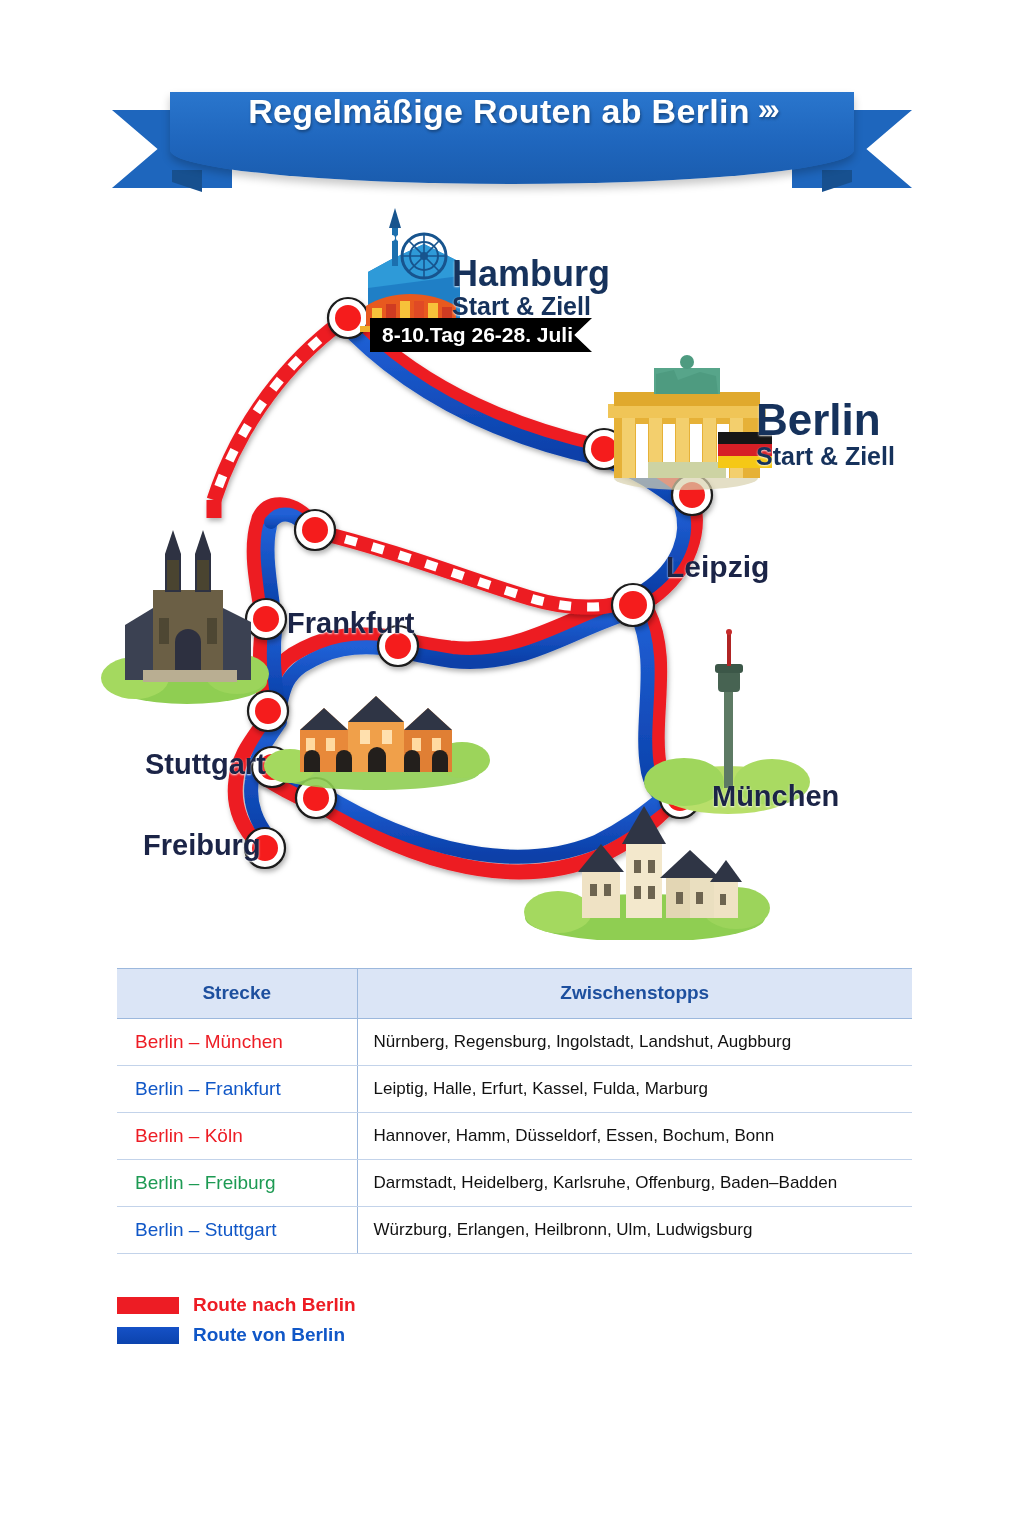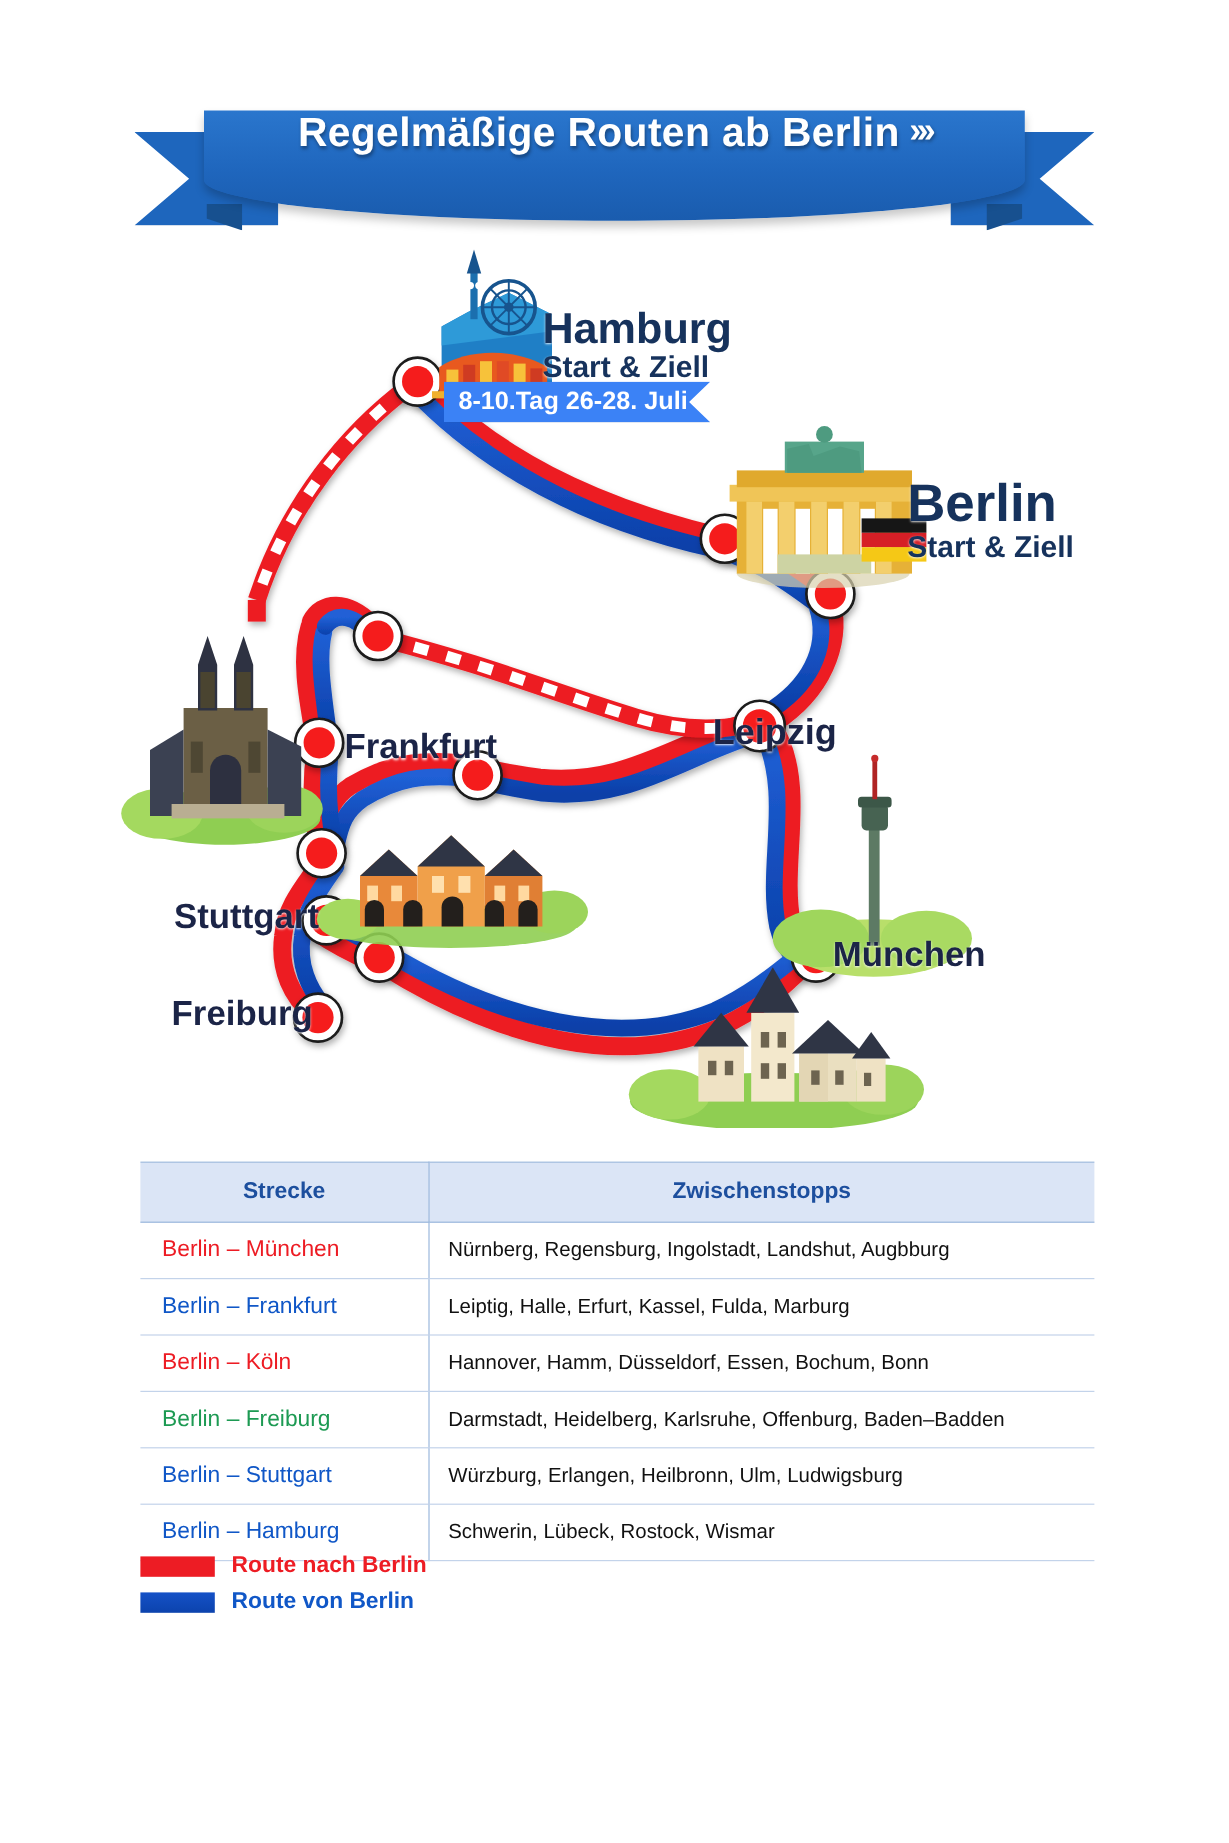--- a/index.html
+++ b/index.html
@@ -81,21 +81,21 @@
     text-shadow: 0 1px 2px rgba(255,255,255,0.85);
   }
   .big-label .sub {
     font-size: 25px; font-weight: bold; color: #16325c; line-height: 1.15;
     text-shadow: 0 1px 2px rgba(255,255,255,0.85);
   }
 
   
   .flag-tag {
     position: absolute;
-    background: #3b82f6;
+    background: #000000;
     color: #fff;
     font-weight: bold;
     display: flex; align-items: center;
     box-shadow: 0 3px 5px rgba(0,0,0,0.22);
   }
   .flag-tag.right-notch { clip-path: polygon(0 0, 100% 0, 92% 50%, 100% 100%, 0 100%); }
 
   
   .table {
     position: absolute;
@@ -375,25 +375,25 @@
   <div class="flag-tag right-notch" style="left:370px; top:118px; width:222px; height:34px; padding-left:12px; font-size:21px;">
     <span>8-10.Tag 26-28. Juli</span>
   </div>
 
   <div class="big-label" style="left:756px; top:198px;">
     <div class="ttl" style="font-size:44px;">Berlin</div>
     <div class="sub">Start &amp; Ziell</div>
   </div>
 
 
-  <div class="city-label" style="left:594px; top:350px; font-size:30px;margin-top:44px;">Leipzig</div>
+  <div class="city-label" style="left:666px; top:350px; font-size:30px;">Leipzig</div>
   <div class="city-label" style="left:287px; top:407px; font-size:29px;">Frankfurt</div>
   <div class="city-label" style="left:145px; top:548px; font-size:29px;">Stuttgart</div>
   <div class="city-label" style="left:143px; top:629px; font-size:29px;">Freiburg</div>
-  <div class="city-label" style="left:694px; top:580px; font-size:29px;">München</div>
+  <div class="city-label" style="left:712px; top:580px; font-size:29px;">München</div>
 
 </div>
 
 <table class="table">
   <thead>
     <tr>
       <th class="c1">Strecke</th>
       <th>Zwischenstopps</th>
     </tr>
   </thead>
@@ -410,24 +410,20 @@
       <td class="route" style="color:#ED1C24;">Berlin – Köln</td>
       <td>Hannover, Hamm, Düsseldorf, Essen, Bochum, Bonn</td>
     </tr>
     <tr>
       <td class="route" style="color:#1D9A53;">Berlin – Freiburg</td>
       <td>Darmstadt, Heidelberg, Karlsruhe, Offenburg, Baden–Badden</td>
     </tr>
     <tr>
       <td class="route" style="color:#1057C7;">Berlin – Stuttgart</td>
       <td>Würzburg, Erlangen, Heilbronn, Ulm, Ludwigsburg</td>
-    </tr>
-    <tr>
-      <td class="route" style="color:#1057C7;">Berlin – Hamburg</td>
-      <td>Schwerin, Lübeck, Rostock, Wismar</td>
     </tr>
   </tbody>
 </table>
 
 <div class="legend">
   <div class="legend-row">
     <span class="swatch sw-red"></span>
     <span class="legend-label" style="color:#ED1C24;">Route nach Berlin</span>
   </div>
   <div class="legend-row">

